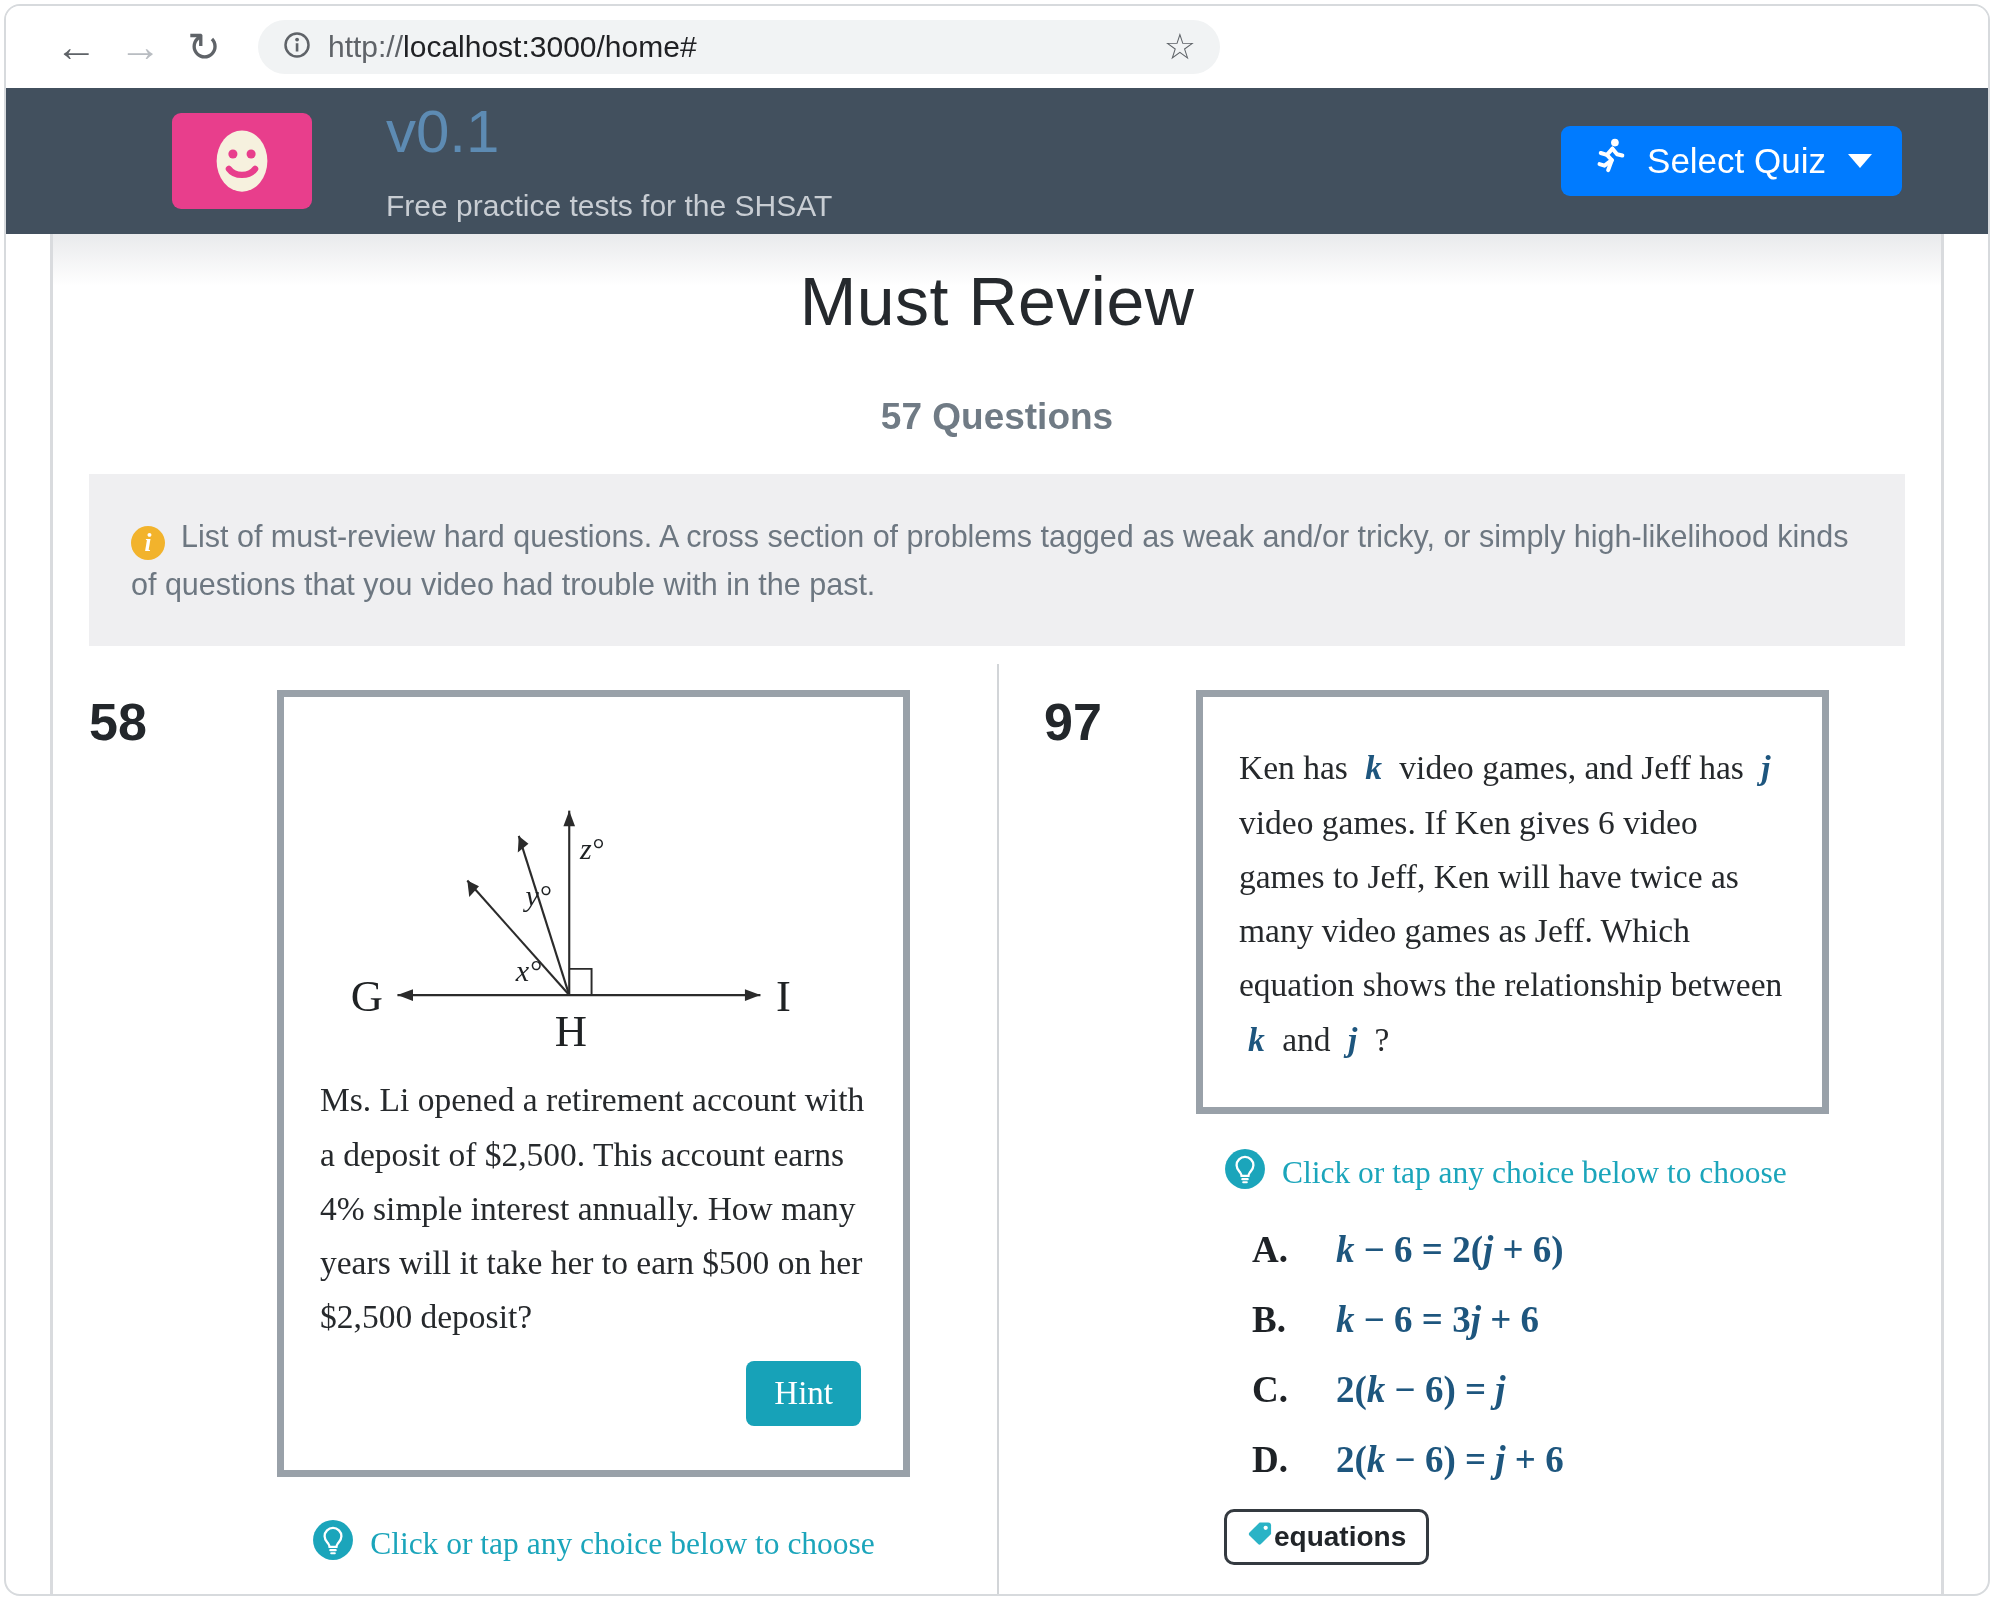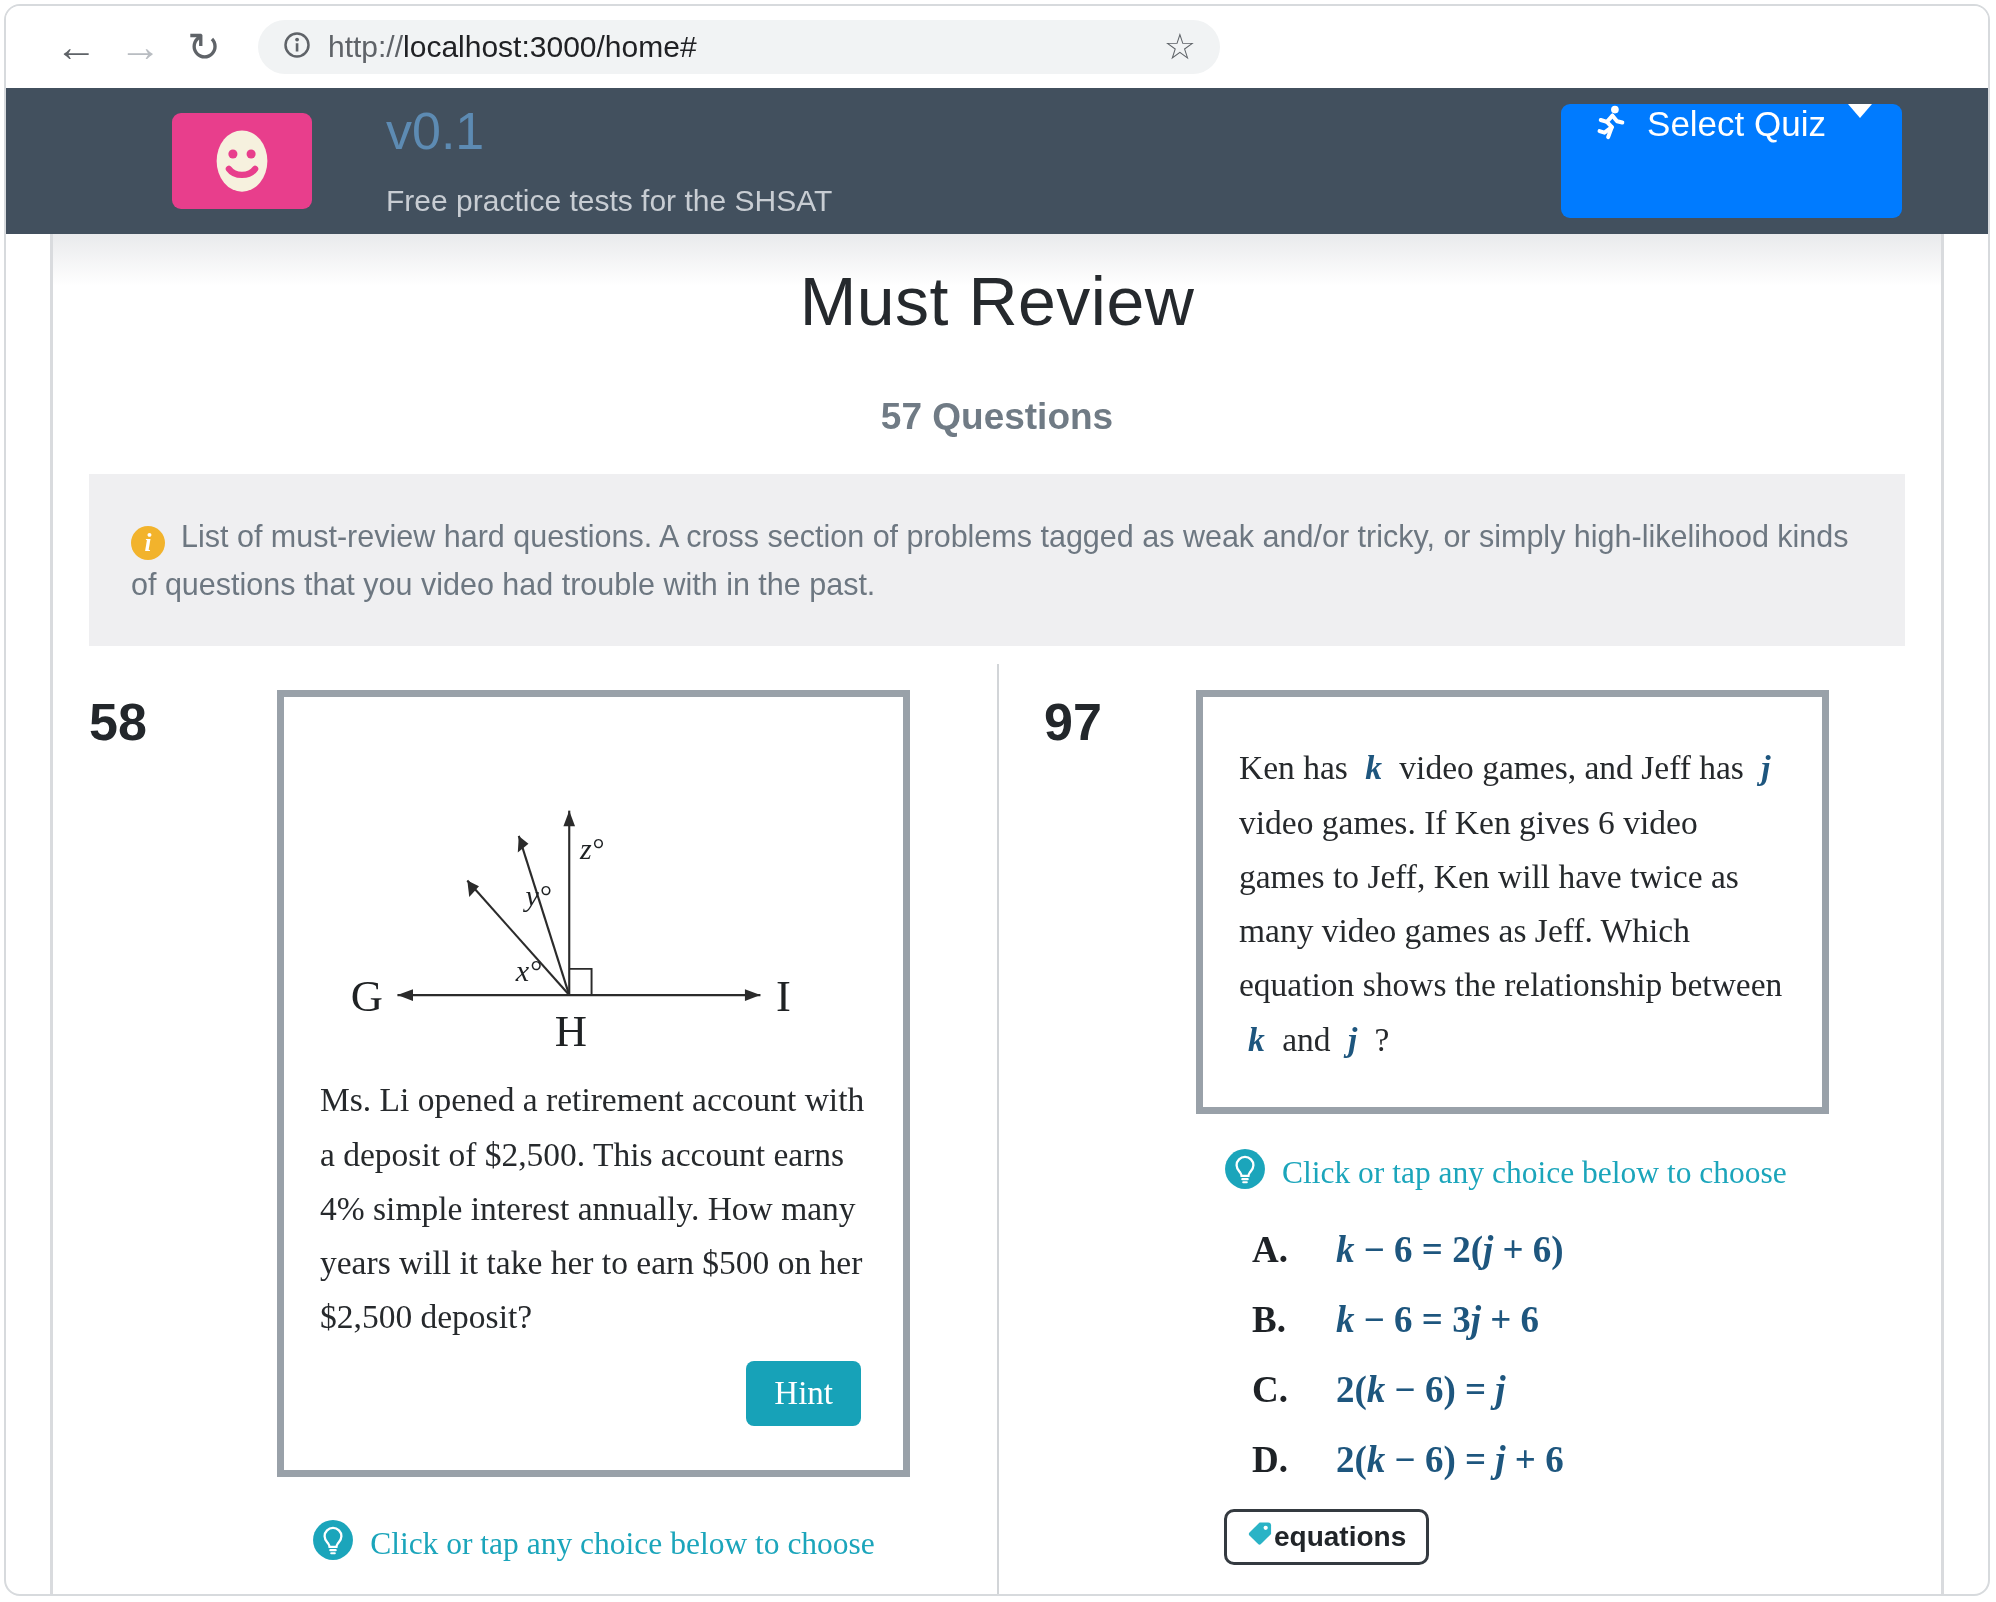--- a/index.html
+++ b/index.html
@@ -14,23 +14,23 @@
   .addressbar{margin-left:22px;width:962px;height:54px;border-radius:27px;background:#f1f3f4;display:flex;align-items:center;padding:8px 24px;box-sizing:border-box;}
   .addr-text{font-size:30px;color:#202124;margin-left:16px;white-space:nowrap;}
   .addr-text .scheme{color:#5f6368;}
   .addr-text .host{color:#202124;font-weight:500;}
   .star{margin-left:auto;font-size:36px;color:#5f6368;cursor:pointer;line-height:1;}
 
   
   .navbar{height:146px;flex:0 0 146px;background:#42505e;display:flex;align-items:center;padding:0 86px 0 166px;}
   .logo{width:140px;height:96px;border-radius:9px;background:#e83e8c;display:flex;align-items:center;justify-content:center;flex:0 0 auto;}
   .brand{margin-left:74px;}
-  .version{font-size:52px;color:#5d8bb3;line-height:1.05;}
+  .version{font-size:60px;color:#5d8bb3;line-height:1.05;}
   .tagline{font-size:30px;color:#c8cdd3;margin-top:26px;}
-  .select-quiz{margin-left:auto;height:114px;background:#007bff;border:none;border-radius:9px;color:#fff;font-size:35px;font-family:"Liberation Sans",sans-serif;display:flex;gap:18px;padding:0 30px;cursor:pointer;}
+  .select-quiz{margin-left:auto;height:70px;background:#007bff;border:none;border-radius:9px;color:#fff;font-size:35px;font-family:"Liberation Sans",sans-serif;display:flex;align-items:center;gap:18px;padding:0 30px;cursor:pointer;}
   .caret{width:0;height:0;border-left:12px solid transparent;border-right:12px solid transparent;border-top:14px solid #fff;margin-left:4px;}
 
   
   .main{flex:1;margin:0 44px;border-left:3px solid #d9dbde;border-right:3px solid #d9dbde;background:linear-gradient(#e9eaec,#ffffff 52px);overflow:hidden;display:flex;flex-direction:column;}
   .page-title{text-align:center;font-weight:300;font-size:68px;color:#25292d;margin:28px 0 0;letter-spacing:.5px;}
   .page-subtitle{text-align:center;font-weight:700;font-size:37px;color:#707b85;margin-top:56px;}
   .infobox{margin:36px 36px 0;background:#efeff1;color:#6d7781;font-size:30.5px;line-height:1.58;padding:38px 42px;box-sizing:border-box;}
   .info-i{display:inline-block;width:34px;height:34px;border-radius:50%;background:#f2b32c;color:#fff;font:italic 700 25px/34px "Liberation Serif",serif;text-align:center;margin-right:16px;vertical-align:-4px;}
 
   .columns{display:flex;flex:1;margin-top:18px;}

